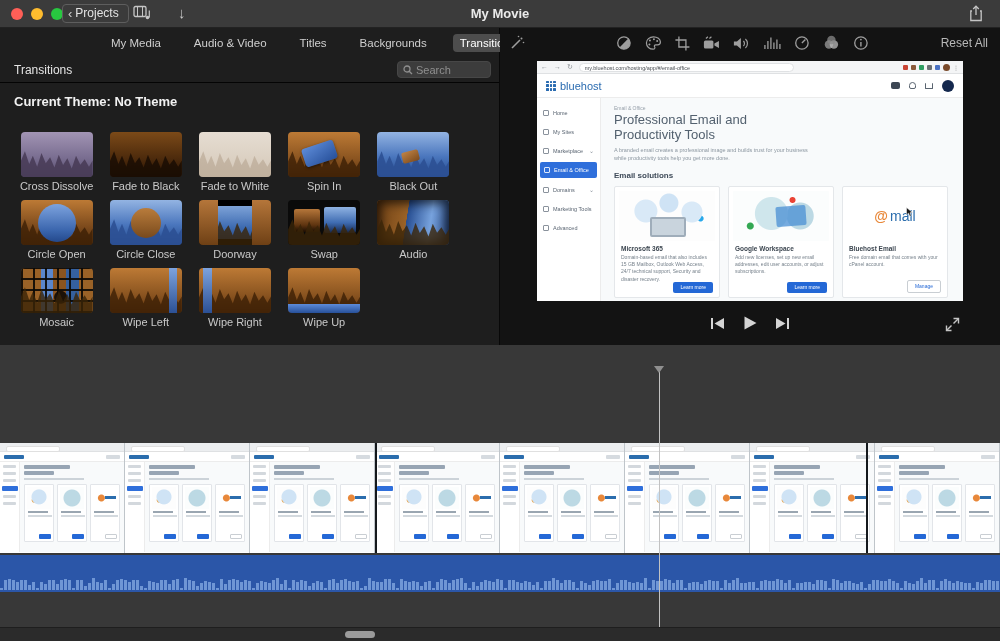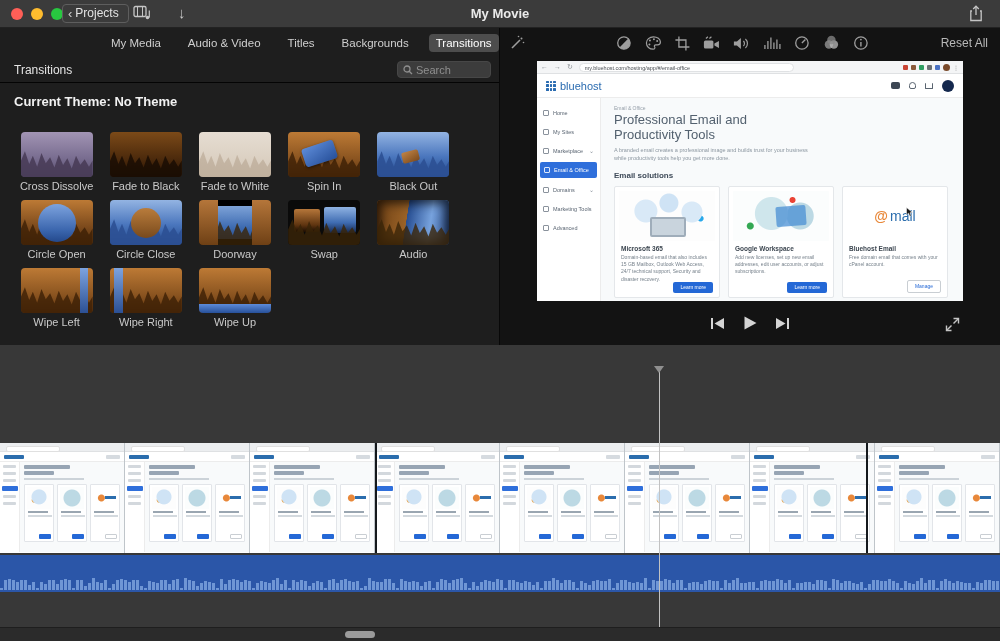--- a/index.html
+++ b/index.html
@@ -15,21 +15,21 @@
   .projects-btn { position:absolute; left:62px; top:4px; height:19px; border:1px solid #5e5e5e; border-radius:4px; padding:0 9px 0 5px; color:#e3e3e3; font-size:12px; line-height:17px; display:flex; align-items:center; gap:3px; background:transparent; }
   .projects-btn .chev { font-size:13px; color:#cfcfcf; }
   .tb-icon { position:absolute; top:5px; color:#c6c6c6; }
   .media-icon { left:133px; }
   .import-icon { left:178px; top:4px; font-size:15px; color:#c6c6c6; }
   .win-title { position:absolute; left:0; right:0; top:0; height:28px; line-height:28px; text-align:center; color:#ebebeb; font-size:13px; font-weight:bold; }
   .share-icon { position:absolute; right:17px; top:5px; }
 
   
   .left-panel { position:absolute; left:0; top:28px; width:500px; height:317px; background:#1e1e1e; border-right:1px solid #080808; }
-  .tabbar { position:absolute; left:0; top:0; width:100%; height:29px; display:flex; align-items:center; padding-left:104px; gap:13px; }
+  .tabbar { position:absolute; left:0; top:0; width:100%; height:29px; display:flex; align-items:center; padding-left:104px; gap:19px; }
   .tab { font-size:11.5px; color:#cfcfcf; padding:3px 7px; border-radius:4px; white-space:nowrap; }
   .tab.active { background:#4d4d4d; color:#ffffff; }
   .panel-head { position:absolute; left:0; top:29px; width:100%; height:26px; border-bottom:1px solid #040404; display:flex; align-items:center; padding:0 8px 0 14px; }
   .panel-title { font-size:12px; color:#e3e3e3; }
   .search-box { margin-left:auto; width:94px; height:17px; background:#3c3c3c; border:1px solid #474747; border-radius:4px; display:flex; align-items:center; padding:0 5px; gap:3px; }
   .search-box input { flex:1; min-width:0; background:transparent; border:none; outline:none; font-size:11px; color:#cfcfcf; font-family:"Liberation Sans", sans-serif; }
   .search-box input::placeholder { color:#8f8f8f; }
   .theme-label { position:absolute; left:14px; top:66px; font-size:13px; font-weight:bold; color:#f2f2f2; }
   .trans-grid { position:absolute; left:12px; top:104px; width:478px; display:grid; grid-template-columns:repeat(5, 89.2px); row-gap:8px; }
   .trans-cell { display:flex; flex-direction:column; align-items:center; }
@@ -319,20 +319,26 @@
           <div class="t-thumb tl s-swap">
             <i class="ov"></i>
           </div>
           <div class="t-name">Swap</div>
         </div>
         <div class="trans-cell">
           <div class="t-thumb tl s-cube">
             <i class="ov"></i>
           </div>
           <div class="t-name">Audio</div>
+        </div>
+        <div class="trans-cell">
+          <div class="t-thumb tl s-mosaic">
+            <i class="ov"></i>
+          </div>
+          <div class="t-name">Mosaic</div>
         </div>
         <div class="trans-cell">
           <div class="t-thumb tl s-wipe-left">
             <i class="ov"></i>
           </div>
           <div class="t-name">Wipe Left</div>
         </div>
         <div class="trans-cell">
           <div class="t-thumb tl s-wipe-right">
             <i class="ov"></i>

